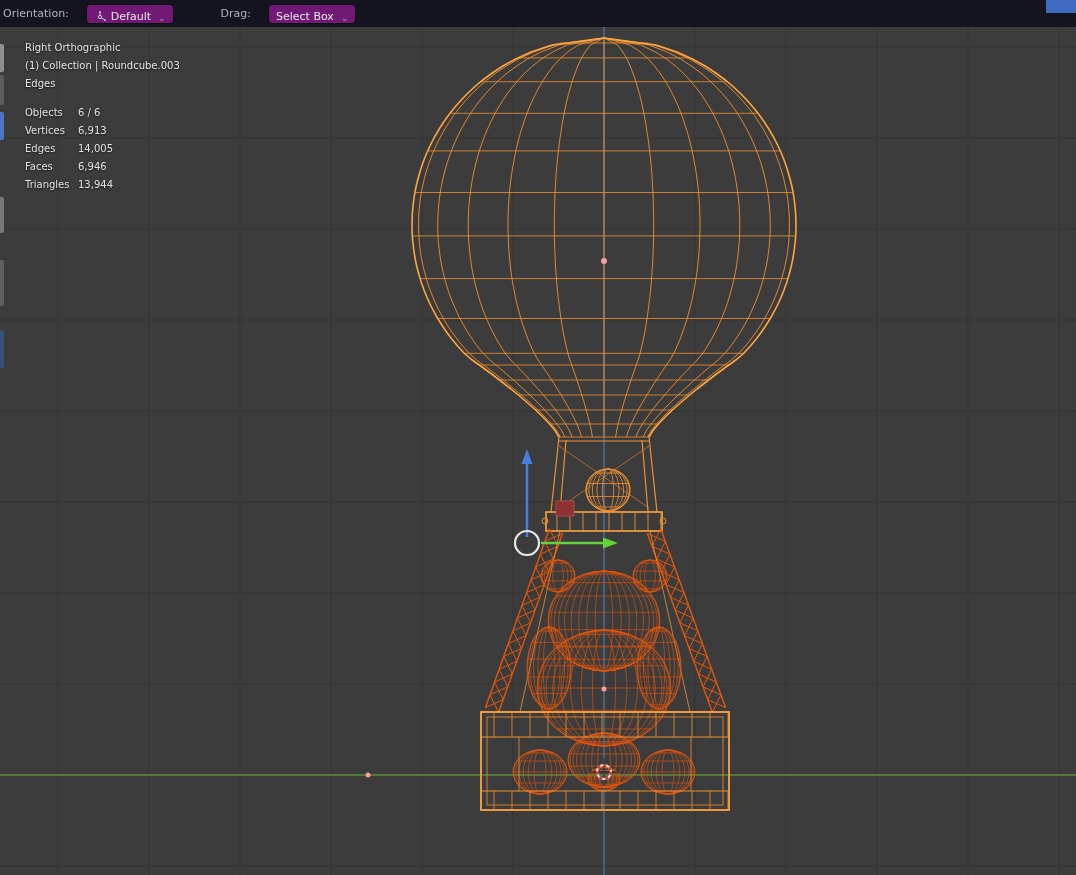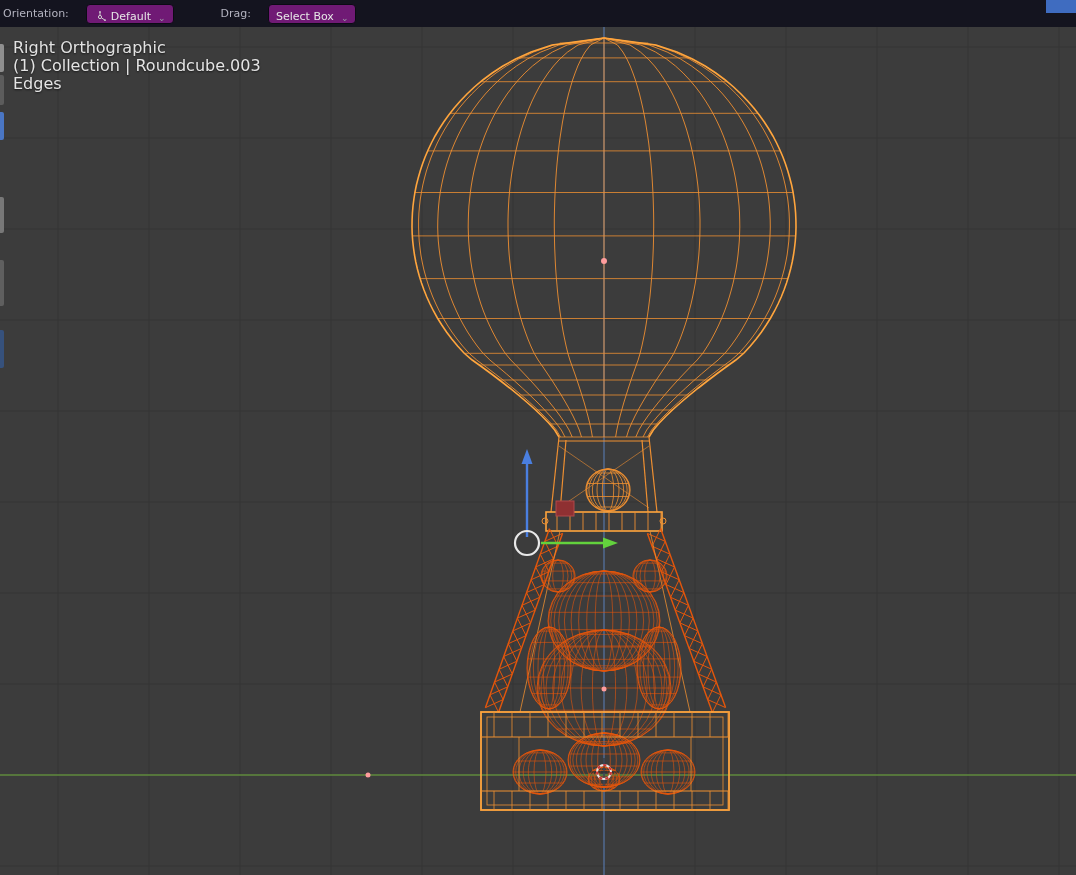--- a/index.html
+++ b/index.html
@@ -12,21 +12,21 @@
     display:flex;align-items:center;gap:17px;padding-left:3px;z-index:10;
     font-size:11px;color:#b4b4c0}
   .hlabel{color:#b4b4c0}
   .dd{display:flex;align-items:flex-end;gap:5px;background:#701a75;border:1px solid #0b0b14;
     border-radius:4px;height:20px;padding:0 7px;color:#e6e6e6;cursor:pointer;white-space:nowrap}
   .dd .chev{font-size:9px;color:#9a9aa6;margin-left:2px;line-height:1}
   .corner{position:absolute;top:0;right:0;width:30px;height:13px;background:#3f6cc0;z-index:11}
   
   .strip{position:absolute;left:0;width:4px;z-index:6;border-radius:0 2px 2px 0}
   
-  .overlay{position:absolute;left:13px;top:39px;color:#e2e2e2;font-size:16px;line-height:18px;
+  .overlay{position:absolute;left:25px;top:39px;color:#e2e2e2;font-size:10px;line-height:18px;
     text-shadow:0 1px 2px rgba(0,0,0,.65);z-index:5}
   .overlay .dim{color:#e5e5e5}
   .stats{margin-top:11px;display:grid;grid-template-columns:53px auto;line-height:18px}
 </style>
 </head>
 <body>
 
 <div class="stage">
 
   <svg class="scene" id="scene" width="1076" height="875">
@@ -397,14 +397,26 @@
   <div class="strip" style="top:75px;height:30px;background:#5c5c5c"></div>
   <div class="strip" style="top:112px;height:28px;background:#4a76c4"></div>
   <div class="strip" style="top:197px;height:36px;background:#787878"></div>
   <div class="strip" style="top:260px;height:46px;background:#5f5f5f"></div>
   <div class="strip" style="top:330px;height:38px;background:#36517c"></div>
 
   <div class="overlay">
     <div>Right Orthographic</div>
     <div class="dim">(1) Collection | Roundcube.003</div>
     <div class="dim">Edges</div>
+    <div class="stats">
+      <span>Objects</span>
+      <span>6 / 6</span>
+      <span>Vertices</span>
+      <span>6,913</span>
+      <span>Edges</span>
+      <span>14,005</span>
+      <span>Faces</span>
+      <span>6,946</span>
+      <span>Triangles</span>
+      <span>13,944</span>
+    </div>
   </div>
 </div>
 
 </body></html>

